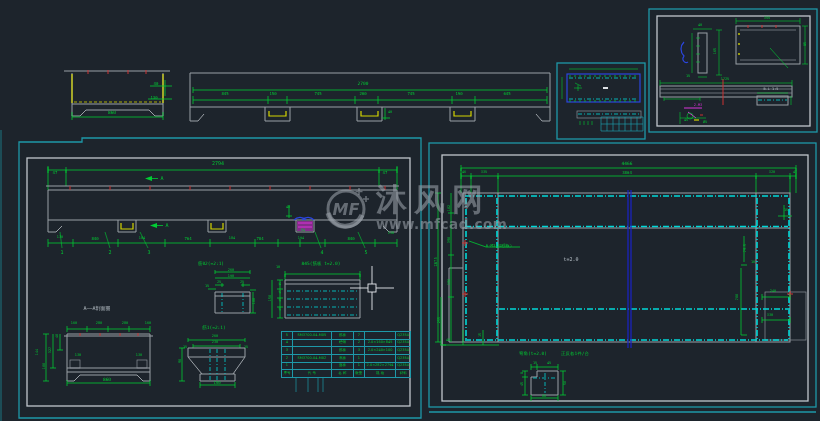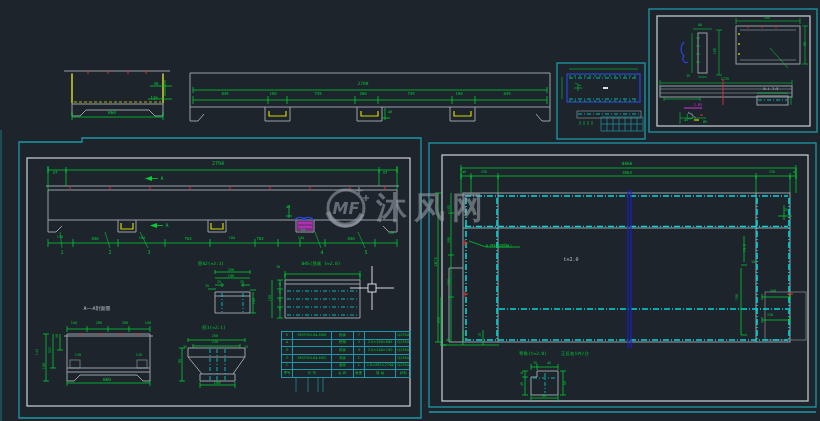--- a/index.html
+++ b/index.html
@@ -220,20 +220,21 @@
 
   <div class="watermark">
     <svg width="46" height="46" viewBox="0 0 46 46">
       <circle cx="23" cy="24" r="18" stroke="currentColor" stroke-width="3" fill="none"></circle>
       <path d="M5,28 a18,18 0 0 0 34,2" stroke="currentColor" stroke-width="5" fill="none"></path>
       <path d="M36,3 v7 M32.5,6.5 h7 M43,11 v6 M40,14 h6" stroke="currentColor" stroke-width="1.6" fill="none"></path>
       <text x="23" y="30" text-anchor="middle" font-size="16" font-weight="bold" font-style="italic" fill="currentColor">MF</text>
     </svg>
     <div>
       <div class="wm-brand">沐风网</div>
+      <div class="wm-url">www.mfcad.com</div>
     </div>
   </div>
 
   <div id="bom">
       <div class="bomrow">
         <div class="bc0">5</div>
         <div class="bc1">SM3700-04-M05</div>
         <div class="bc2">筋板</div>
         <div class="bc3">7</div>
         <div class="bc4"></div>

